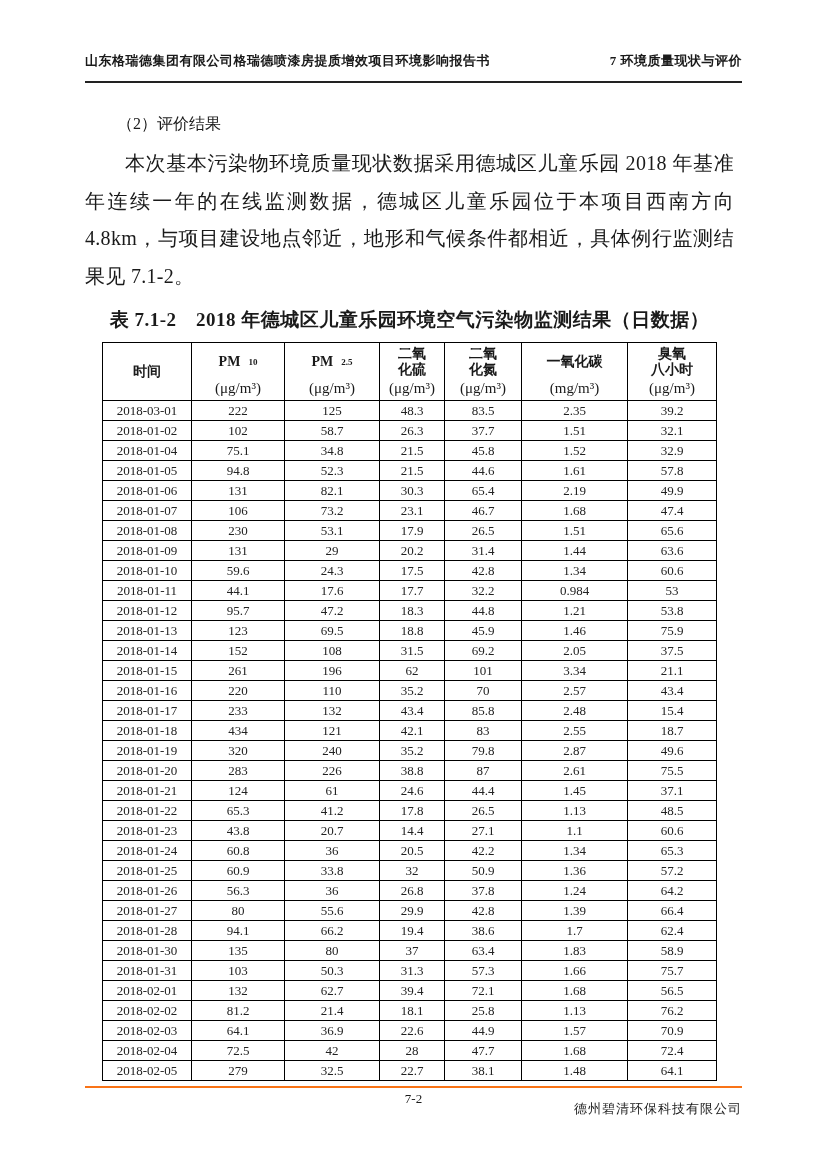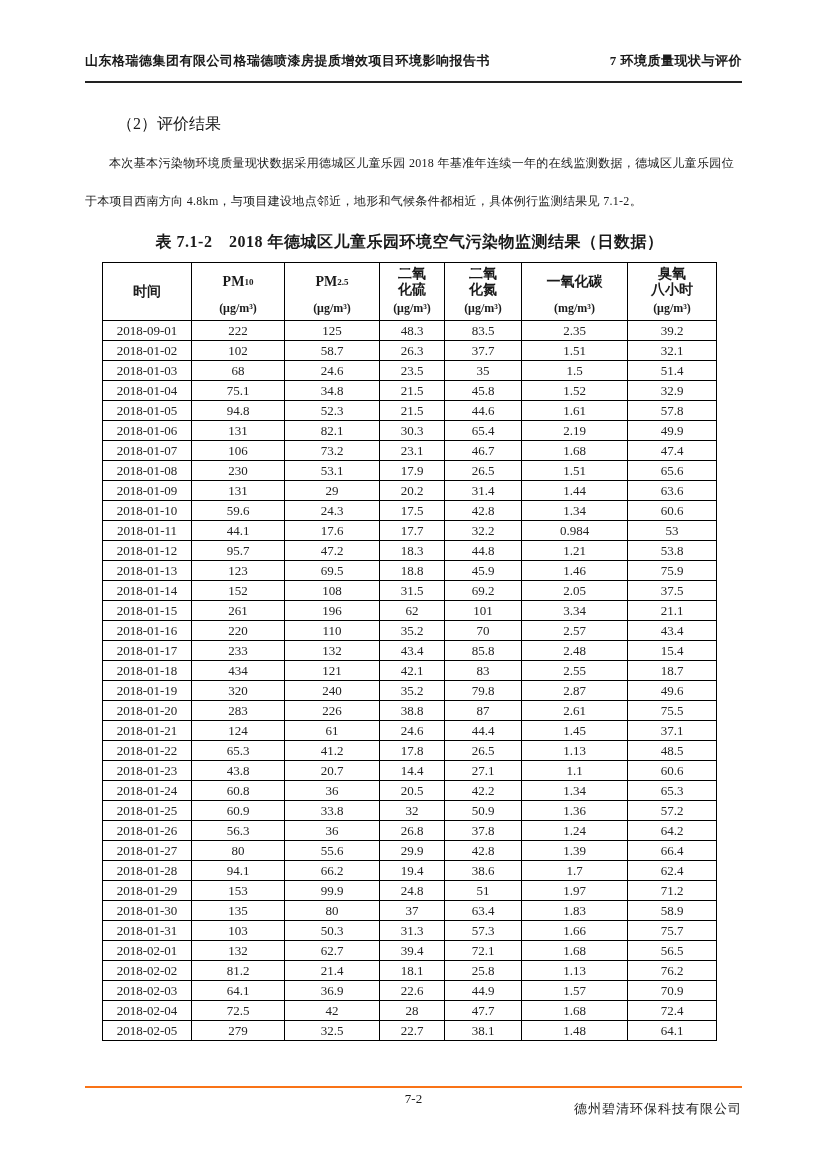--- a/index.html
+++ b/index.html
@@ -40,31 +40,31 @@
 
   .section-heading {
     margin-top: 16px;
     text-indent: 2em;
     font-size: 16px;
     line-height: 26px;
   }
 
   .body-paragraph {
     margin-top: 8px;
-    font-size: 12px;
+    font-size: 20px;
     line-height: 37.5px;
     text-align: justify;
     text-indent: 2em;
     letter-spacing: 0.3px;
   }
 
   .table-title {
     margin-top: 12px;
     text-align: center;
-    font-size: 16px;
+    font-size: 19px;
     font-weight: bold;
     letter-spacing: 0.5px;
   }
 
   table.monitoring {
     margin: 9px auto 0 auto;
     width: 614px;
     table-layout: fixed;
     border-collapse: collapse;
     border: 1.5px solid #000;
@@ -103,27 +103,27 @@
   }
   .h-label {
     flex: 1 1 auto;
     display: flex;
     align-items: center;
     justify-content: center;
     font-size: 14px;
     line-height: 16px;
     white-space: pre-line;
   }
-  .h-label sub { font-size: 9px; line-height: 9px; }
+  .h-label sub { font-size: 9px; line-height: 9px; padding-left: 8px; }
   .h-unit {
     flex: 0 0 auto;
-    font-size: 12px;
+    font-size: 15px;
     line-height: 15px;
     padding-bottom: 4px;
-    font-weight: bold;
+    font-weight: normal;
   }
 
   .page-footer {
     position: absolute;
     top: 1086px;
     left: 85px;
     right: 85px;
     border-top: 2px solid #f97316;
   }
   .footer-row {
@@ -213,47 +213,38 @@
               <div class="th-inner">
                 <div class="h-label">臭氧
 八小时</div>
                 <div class="h-unit">(μg/m³)</div>
               </div>
             </th>
           </tr>
       </thead>
       <tbody>
           <tr>
-            <td>2018-09-01</td>
+            <td>2018-03-01</td>
             <td>222</td>
             <td>125</td>
             <td>48.3</td>
             <td>83.5</td>
             <td>2.35</td>
             <td>39.2</td>
           </tr>
           <tr>
             <td>2018-01-02</td>
             <td>102</td>
             <td>58.7</td>
             <td>26.3</td>
             <td>37.7</td>
             <td>1.51</td>
             <td>32.1</td>
           </tr>
           <tr>
-            <td>2018-01-03</td>
-            <td>68</td>
-            <td>24.6</td>
-            <td>23.5</td>
-            <td>35</td>
-            <td>1.5</td>
-            <td>51.4</td>
-          </tr>
-          <tr>
             <td>2018-01-04</td>
             <td>75.1</td>
             <td>34.8</td>
             <td>21.5</td>
             <td>45.8</td>
             <td>1.52</td>
             <td>32.9</td>
           </tr>
           <tr>
             <td>2018-01-05</td>
@@ -465,29 +456,20 @@
           <tr>
             <td>2018-01-28</td>
             <td>94.1</td>
             <td>66.2</td>
             <td>19.4</td>
             <td>38.6</td>
             <td>1.7</td>
             <td>62.4</td>
           </tr>
           <tr>
-            <td>2018-01-29</td>
-            <td>153</td>
-            <td>99.9</td>
-            <td>24.8</td>
-            <td>51</td>
-            <td>1.97</td>
-            <td>71.2</td>
-          </tr>
-          <tr>
             <td>2018-01-30</td>
             <td>135</td>
             <td>80</td>
             <td>37</td>
             <td>63.4</td>
             <td>1.83</td>
             <td>58.9</td>
           </tr>
           <tr>
             <td>2018-01-31</td>

